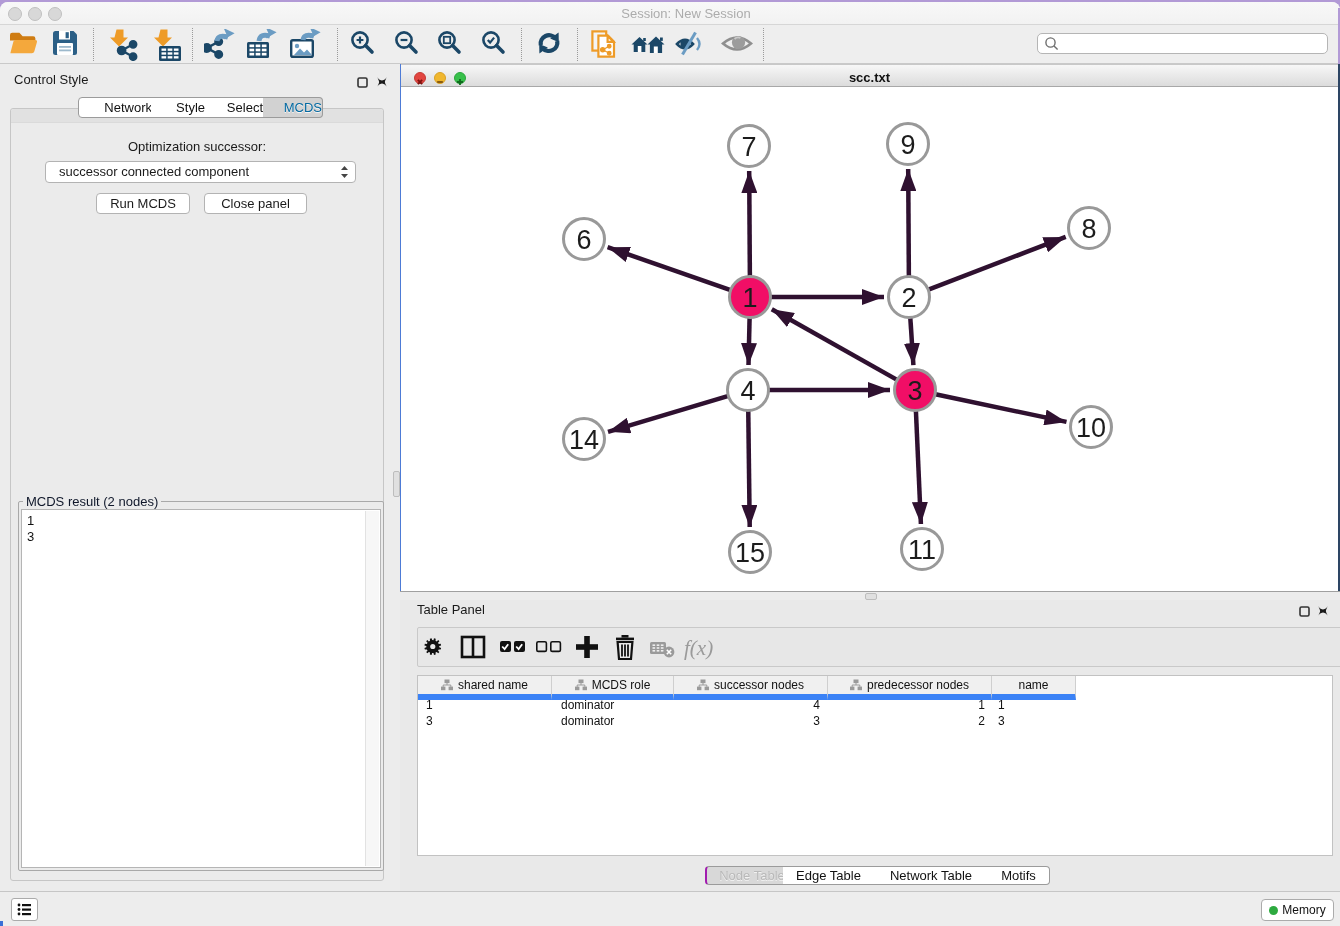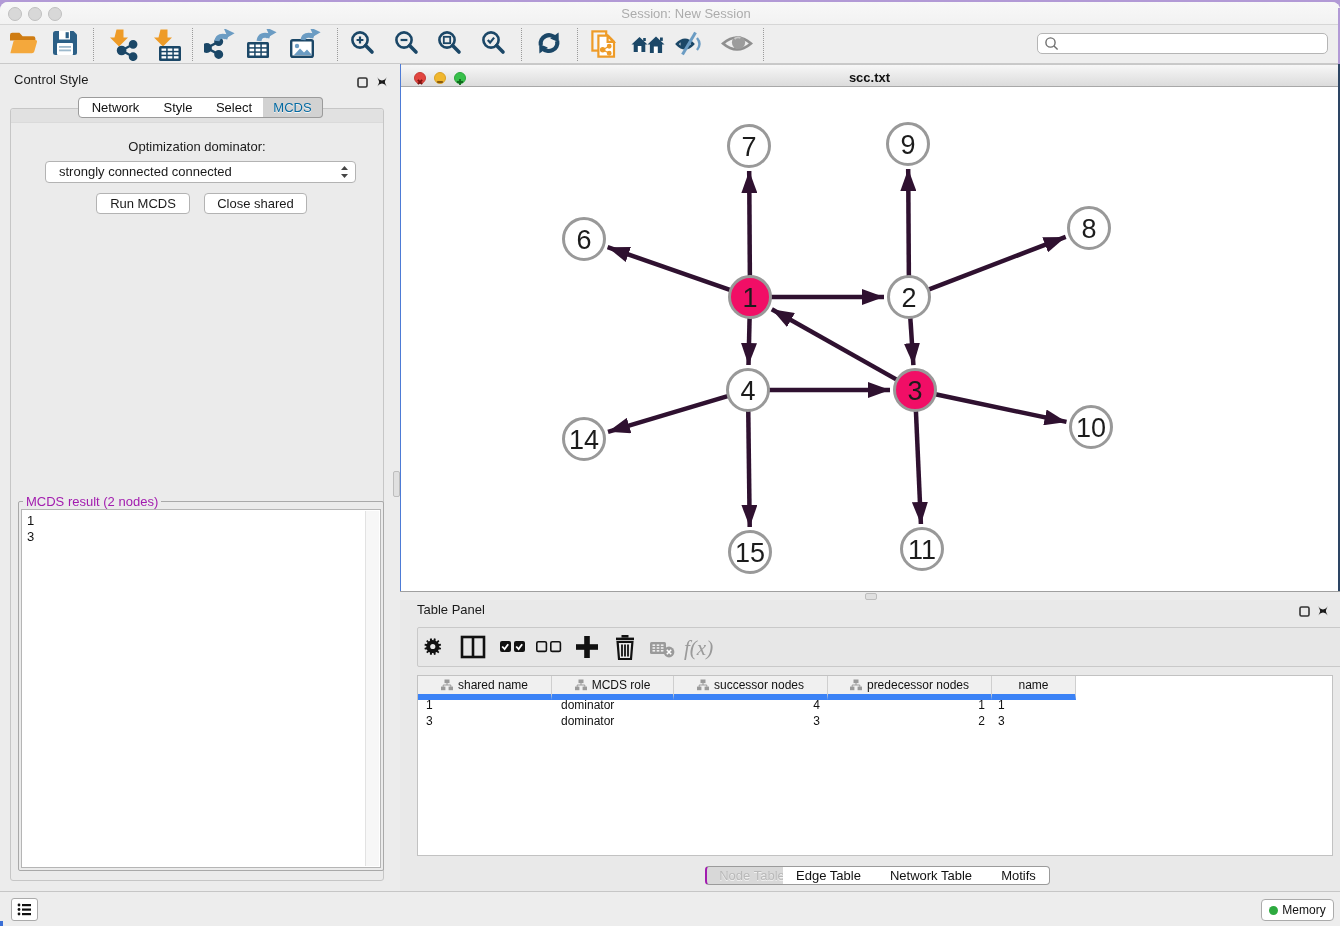--- a/index.html
+++ b/index.html
@@ -7,30 +7,30 @@
 #titlebar{left:0;top:2px;width:1340px;height:22px;background:linear-gradient(#f8f8f8,#f2f2f2);border-bottom:1px solid #d6d6d6;border-radius:8px 8px 0 0;}
 .tl{width:12px;height:12px;border-radius:50%;background:#d8d8d8;border:1px solid #c0c0c0;top:5px;}
 #wtitle{left:0;right:0;top:4px;text-align:center;color:#acacac;font-size:13px;margin-left:32px;}
 #toolbar{left:0;top:25px;width:1340px;height:38px;background:#eeeeee;border-bottom:1px solid #c9c9c9;}
 .sep{top:3px;height:33px;width:0;border-left:1px dotted #9a9a9a;}
 .ticon{top:4px;width:32px;height:32px;}
 #searchbox{left:1037px;top:8px;width:289px;height:19px;background:#fff;border:1px solid #b5b5b5;border-radius:5px;}
 
 #leftpanel{left:0;top:64px;width:392px;height:827px;background:#ececec;}
 #cp-title{left:14px;top:8px;font-size:13px;color:#1a1a1a;}
-.tab{top:33px;height:19px;border:1px solid #9b9b9b;background:#fff;font-size:13px;color:#111;text-align:center;line-height:19px;z-index:3;border-left:none;}
+.tab{top:33px;height:19px;border:1px solid #9b9b9b;background:#fff;font-size:13px;color:#111;text-align:right;line-height:19px;z-index:3;border-left:none;}
 .tabsel{background:#d2d2d2;color:#0369a1;text-shadow:0 1px 0 #f5f5f5;}
 #tabframe{left:10px;top:44px;width:372px;height:771px;background:#ebebeb;border:1px solid #c6c6c6;border-radius:3px;}
 #tabframe .band{left:0;top:0;width:100%;height:13px;background:#e1e1e1;border-bottom:1px solid #dadada;border-radius:3px 3px 0 0;}
 #optlabel{left:0;width:372px;top:30px;text-align:center;font-size:13px;color:#1a1a1a;}
 #selectbox{left:34px;top:52px;width:309px;height:20px;background:#fff;border:1px solid #b3b3b3;border-radius:4px;font-size:13px;color:#1a1a1a;line-height:20px;}
 #selectbox span{margin-left:13px;}
 .btn{top:84px;height:19px;background:#fff;border:1px solid #b3b3b3;border-radius:4px;font-size:13px;color:#1a1a1a;text-align:center;line-height:19px;}
 #fieldset{left:7px;top:392px;width:364px;height:368px;border:1px solid #a9a9a9;border-radius:2px;}
-#fs-legend{left:4px;top:-8px;background:#ebebeb;padding:0 3px;font-size:13px;color:#a21caf;}
+#fs-legend{left:4px;top:-8px;background:#ebebeb;padding:0 3px;font-size:13px;color:#0f172a;}
 #fs-white{left:2px;top:7px;width:358px;height:357px;background:#fff;border:1px solid #b5b5b5;}
 #fs-scroll{right:1px;top:1px;width:13px;height:355px;background:#f7f7f7;border-left:1px solid #e2e2e2;}
 #fs-text{left:5px;top:3px;font-size:13px;color:#111;line-height:16px;}
 
 #vsplit{left:392px;top:64px;width:8px;height:827px;background:#ececec;}
 #vgrip{left:1px;top:407px;width:5px;height:24px;background:#e0e0e0;border:1px solid #bdbdbd;border-radius:2px;}
 #hsplit{left:400px;top:592px;width:940px;height:8px;background:#ececec;}
 #hgrip{left:465px;top:1px;width:10px;height:5px;background:#e0e0e0;border:1px solid #bdbdbd;border-radius:2px;}
 
 #netframe{left:400px;top:64px;width:940px;height:528px;}
@@ -216,28 +216,28 @@
 <div class="abs" id="leftpanel">
   <div class="abs" id="cp-title">Control Style</div>
   <div class="abs" style="left:357px;top:10px"><svg width="11" height="11" viewBox="0 0 11 11">
         <rect x="1" y="1" width="9" height="9" fill="none" stroke="#333" stroke-width="1.6" rx="1.5"></rect>
       </svg></div>
   <div class="abs" style="left:376px;top:10px"><svg width="12" height="12" viewBox="0 0 11 11">
         <path d="M1.2,1.2 C2.9,3.4 2.9,3.4 5.5,4.1 C8.1,3.4 8.1,3.4 9.8,1.2 C8.6,3.7 8.6,3.7 8.1,5.5 C8.6,7.3 8.6,7.3 9.8,9.8 C8.1,7.6 8.1,7.6 5.5,6.9 C2.9,7.6 2.9,7.6 1.2,9.8 C2.4,7.3 2.4,7.3 2.9,5.5 C2.4,3.7 2.4,3.7 1.2,1.2 z" fill="#1a1a1a"></path>
       </svg></div>
   <div class="abs" id="tabframe">
       <div class="abs band"></div>
-    <div class="abs" id="optlabel">Optimization dominator:</div>
-    <div class="abs" id="selectbox"><span>strongly connected connected</span>
+    <div class="abs" id="optlabel">Optimization successor:</div>
+    <div class="abs" id="selectbox"><span>successor connected component</span>
       <svg width="9" height="14" viewBox="0 0 9 14" style="position:absolute;right:6px;top:3px">
           <path d="M1,5 L4.5,1 L8,5 z M1,9 L4.5,13 L8,9 z" fill="#444"></path>
         </svg>
     </div>
     <div class="abs btn" style="left:85px;width:92px">Run MCDS</div>
-    <div class="abs btn" style="left:193px;width:101px">Close shared</div>
+    <div class="abs btn" style="left:193px;width:101px">Close panel</div>
     <div class="abs" id="fieldset">
       <div class="abs" id="fs-legend">MCDS result (2 nodes)</div>
       <div class="abs" id="fs-white">
         <div class="abs" id="fs-scroll"></div>
         <div class="abs" id="fs-text">1<br>3</div>
       </div>
     </div>
   </div>
 <div class="abs tab " style="left:78px;width:73px;border-radius:4px 0 0 4px;border-left:1px solid #9b9b9b;">Network</div>
 <div class="abs tab " style="left:151px;width:54px;">Style</div>

